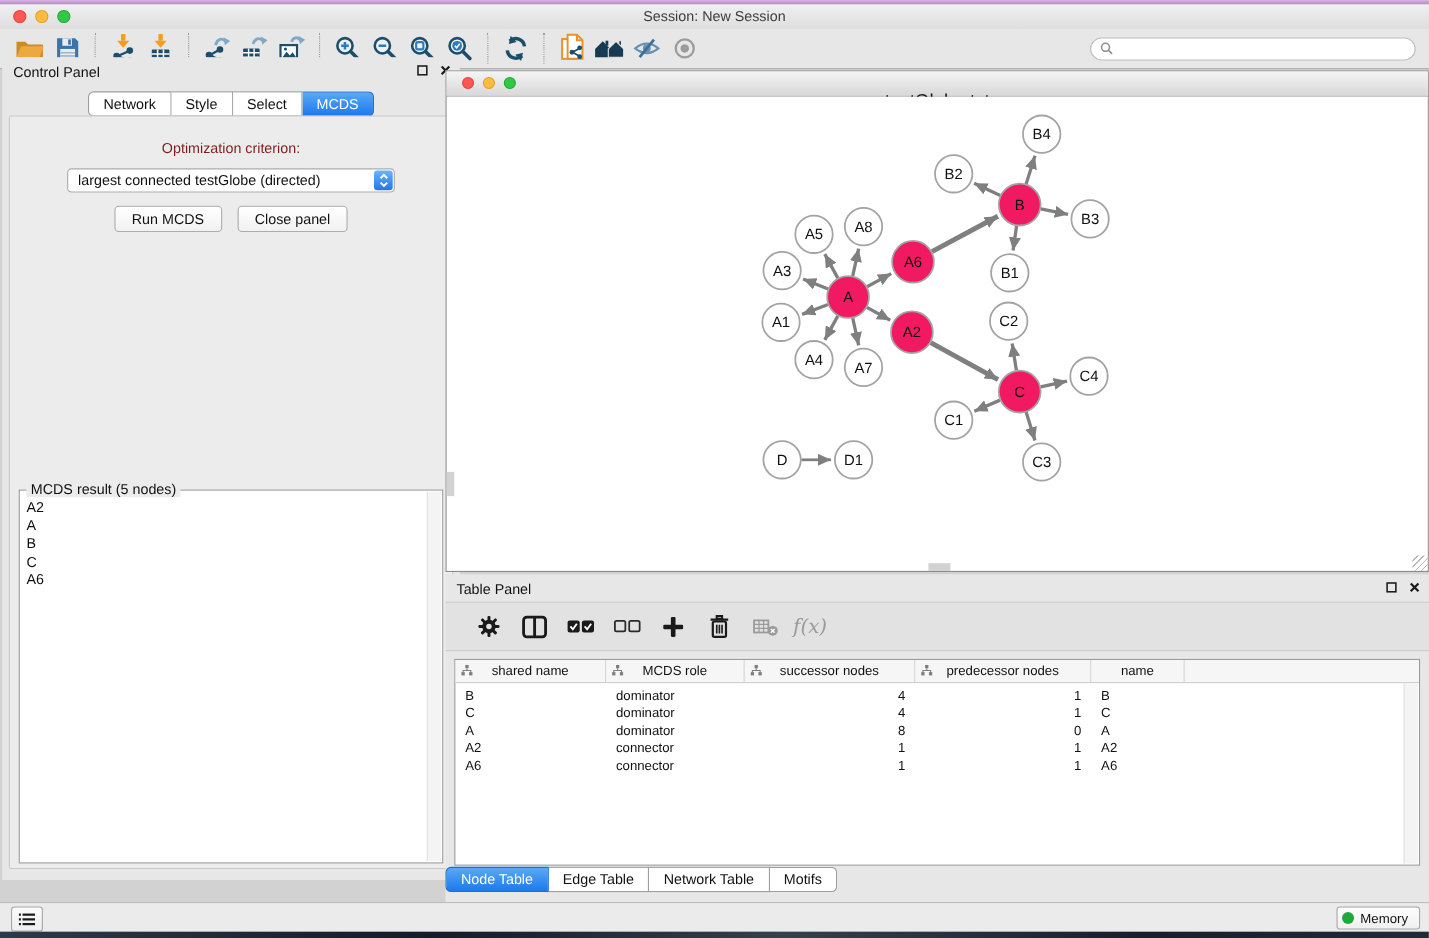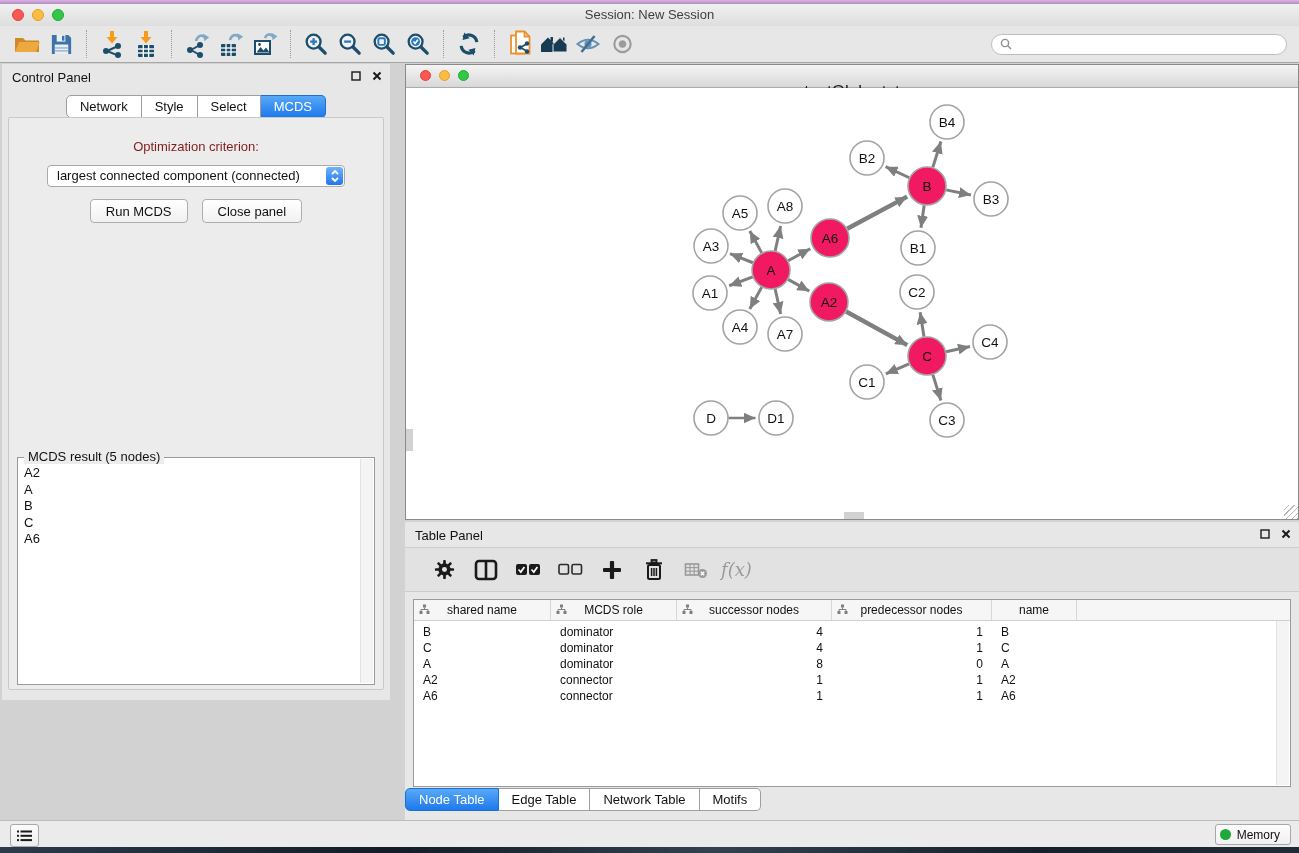--- a/index.html
+++ b/index.html
@@ -13,21 +13,21 @@
   .light.yellow{background:#fdbc40;border:1px solid #e0a128;}
   .light.green{background:#33c748;border:1px solid #1eaa33;}
   .titlebar-title{position:absolute;left:0;right:0;top:3px;text-align:center;font-size:13px;color:#3e3e3e;}
   
   .toolbar{position:absolute;top:26px;left:0;width:100%;height:37px;background:#e7e7e7;border-bottom:1px solid #a6a6a6;display:flex;align-items:center;padding:0 10px;box-sizing:border-box;}
   .tb-icon{width:34px;height:32px;display:flex;align-items:center;justify-content:center;flex:0 0 auto;}
   .tb-sep{width:0;height:28px;border-left:1px dotted #9a9a9a;margin:0 8px;flex:0 0 auto;}
   .tb-search{margin-left:auto;margin-right:2px;width:296px;height:21px;background:#fff;border:1px solid #bdbdbd;border-radius:11px;display:flex;align-items:center;padding-left:8px;box-sizing:border-box;}
   .tb-search input{border:none;outline:none;flex:1;font-size:12px;font-family:"Liberation Sans",sans-serif;background:transparent;margin-left:5px;}
   
-  .control-panel{position:absolute;left:2px;top:64px;width:388px;height:636px;background:#e7e7e7;}
+  .control-panel{position:absolute;left:2px;top:52px;width:388px;height:748px;background:#e7e7e7;padding-left:28px;}
   .panel-title{position:absolute;left:10px;top:6px;font-size:13px;color:#111;}
   .winbtns{position:absolute;right:8px;top:7px;display:flex;gap:11px;align-items:center;}
   .cp-tabs{position:absolute;top:31px;left:0;right:0;display:flex;justify-content:center;}
   .tab{height:21px;line-height:21px;padding:0 13px;font-size:13px;background:#fff;border:1px solid #9e9e9e;border-left:none;color:#111;cursor:default;}
   .tab:first-child{border-left:1px solid #9e9e9e;border-radius:5px 0 0 5px;}
   .tab:last-child{border-radius:0 5px 5px 0;}
   .tab.active{background:linear-gradient(#58a9f7,#1d79ec);color:#fff;border-color:#1a6fd6;}
   .cp-body{position:absolute;left:6px;right:6px;top:53px;bottom:10px;background:#ececec;border:1px solid #c9c9c9;border-radius:2px;}
   .opt-label{text-align:center;margin-top:21px;font-size:13px;color:#7f1d1d;}
   .dropdown{position:relative;margin:11px auto 0;width:298px;height:22px;background:#fff;border:1px solid #ababab;border-radius:4px;box-sizing:border-box;}
@@ -266,21 +266,21 @@
     </div>
     <div class="cp-tabs" id="cp-tabs">
         <div class="tab">Network</div>
         <div class="tab">Style</div>
         <div class="tab">Select</div>
         <div class="tab active">MCDS</div>
       </div>
     <div class="cp-body">
       <div class="opt-label">Optimization criterion:</div>
       <div class="dropdown">
-        <div class="dropdown-text">largest connected component (connected)</div>
+        <div class="dropdown-text">largest connected testGlobe (directed)</div>
         <div class="dropdown-stepper">
           <svg width="10" height="14" viewBox="0 0 10 14">
               <polyline points="2,5 5,2 8,5" fill="none" stroke="#fff" stroke-width="1.8"></polyline>
               <polyline points="2,9 5,12 8,9" fill="none" stroke="#fff" stroke-width="1.8"></polyline>
             </svg>
         </div>
       </div>
       <div class="cp-buttons">
         <div class="btn">Run MCDS</div>
         <div class="btn">Close panel</div>

